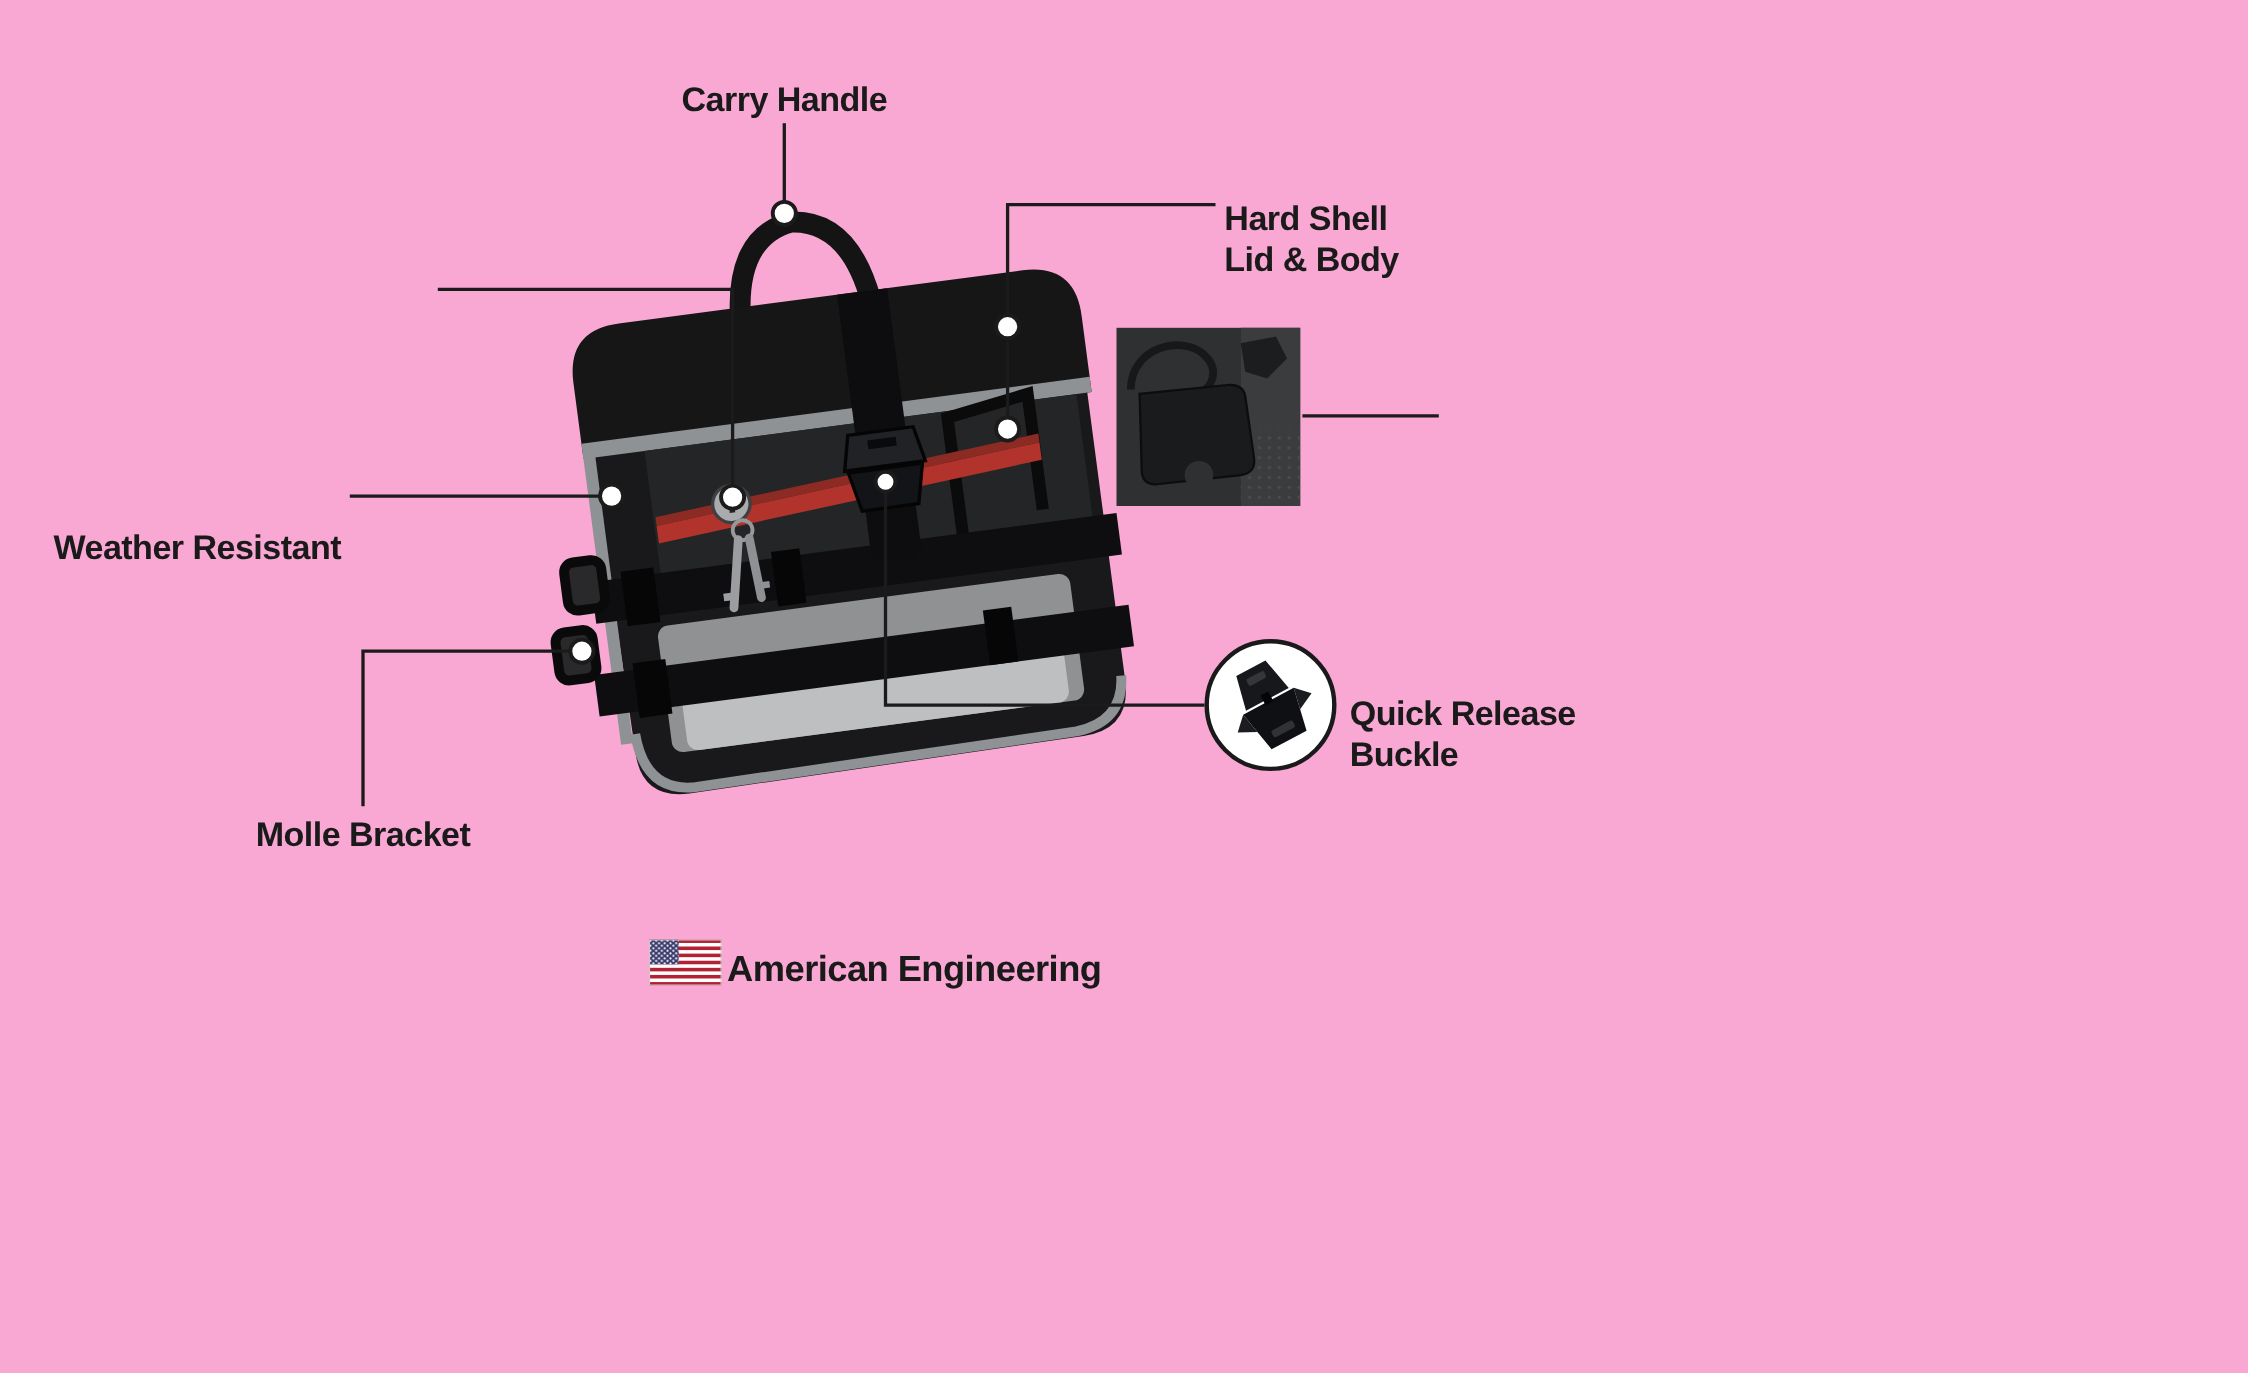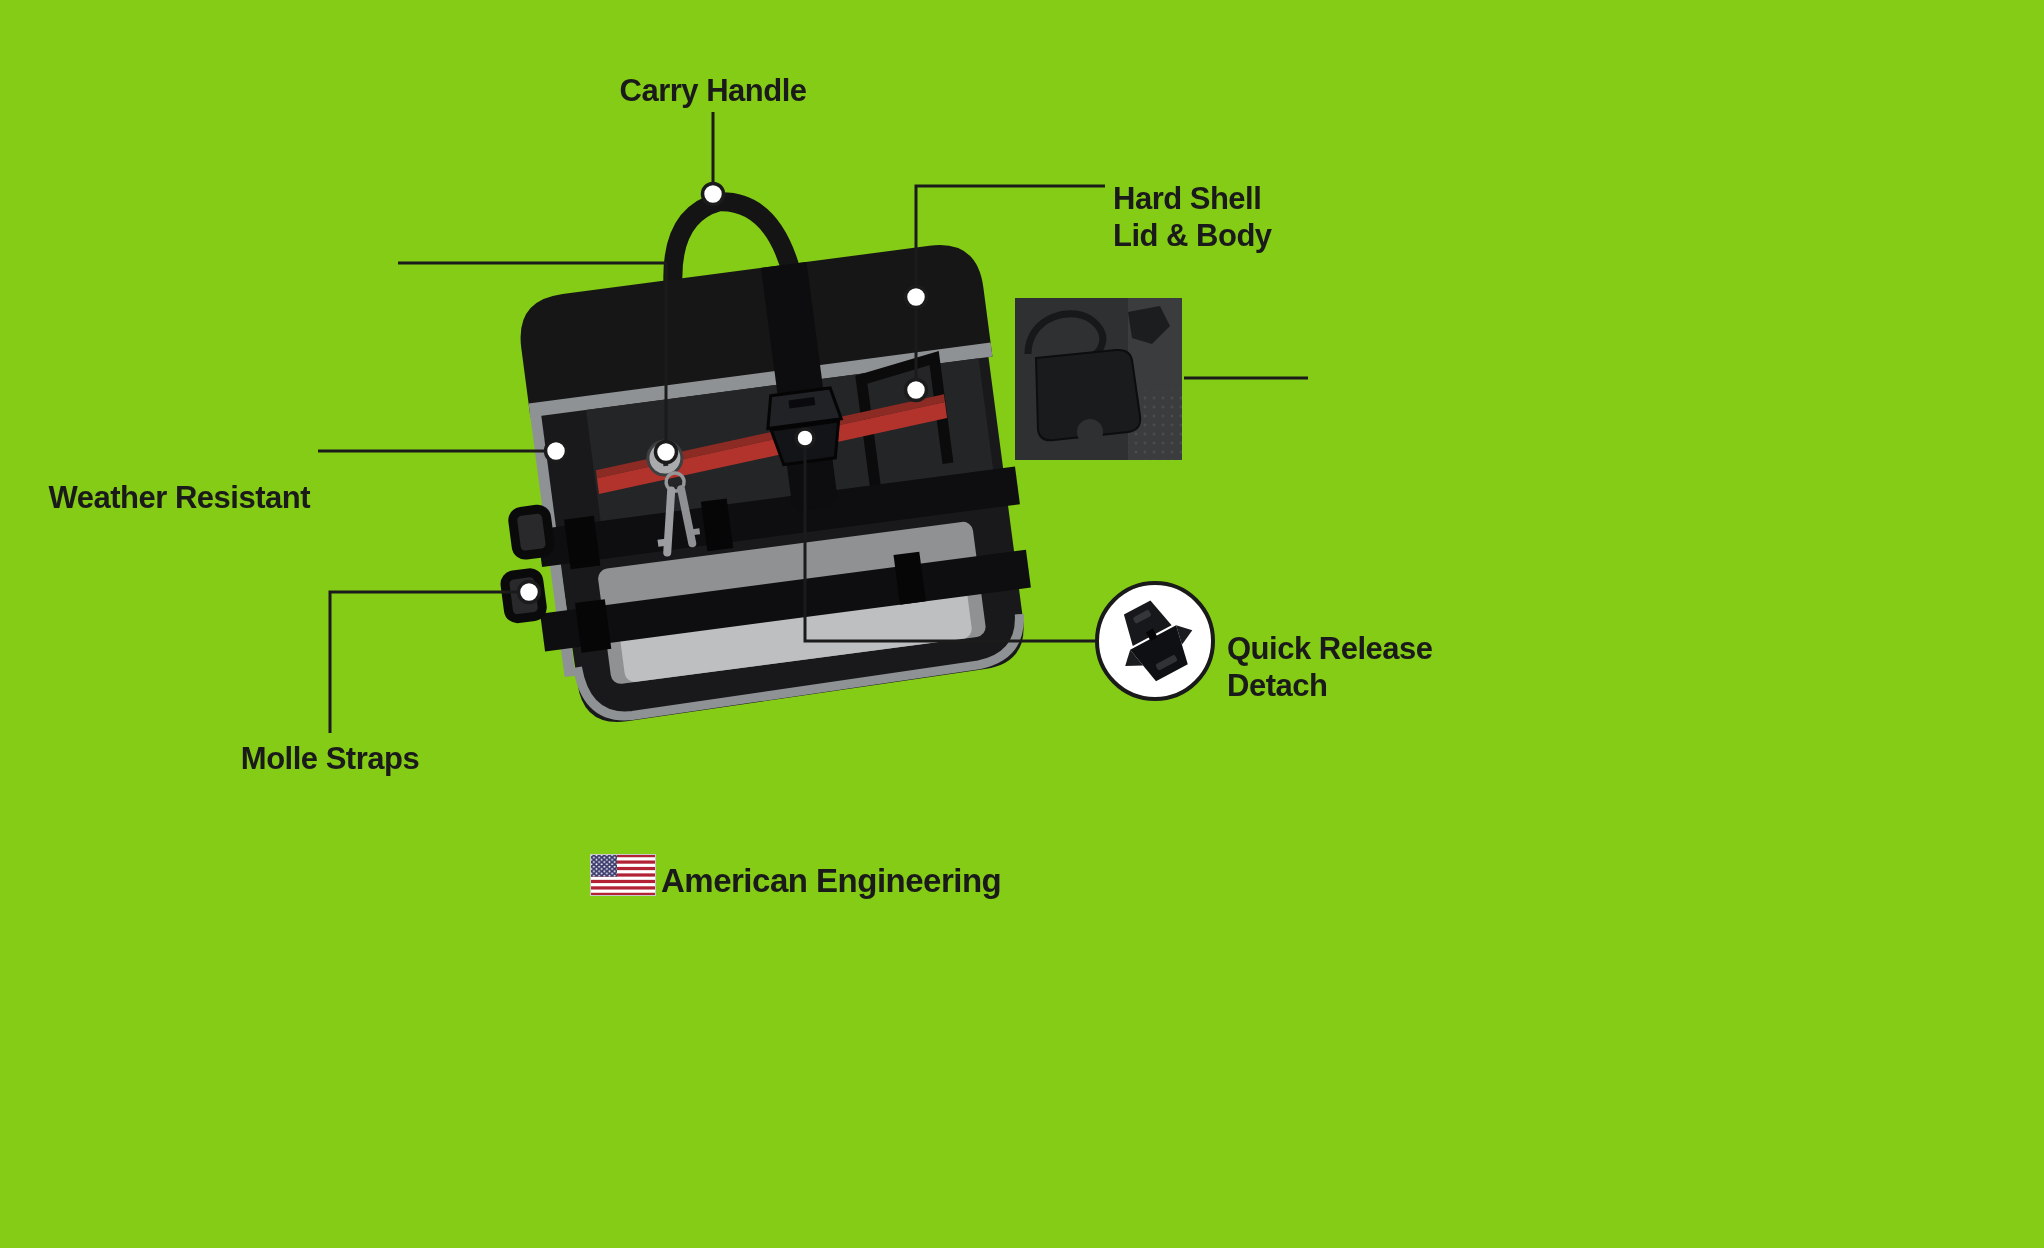--- a/index.html
+++ b/index.html
@@ -2,21 +2,21 @@
 <html><head>
 <meta charset="utf-8">
 <style>
   * { margin: 0; padding: 0; box-sizing: border-box; }
   html, body { background: #ffffff; }
   body { font-family: "Liberation Sans", sans-serif; }
   .canvas {
     position: relative;
     width: 2044px;
     height: 1248px;
-    background: #84cc16;
+    background: #f9a8d4;
     overflow: hidden;
   }
   .overlay-svg { position: absolute; left: 0; top: 0; display: block; }
   .callout-label {
     position: absolute;
     color: #1a1a1a;
     font-weight: 700;
     font-size: 31px;
     line-height: 37px;
     letter-spacing: -0.5px;
@@ -138,24 +138,24 @@
     <div>Hard Shell</div>
     <div>Lid &amp; Body</div>
   </div>
 
 
 
   <div class="callout-label align-right" style="left:40px; top:435px; width:270px;margin-top:44px;">Weather Resistant</div>
 
   <div class="callout-label" style="left:1227px; top:630px;">
     <div>Quick Release</div>
-    <div>Detach</div>
+    <div>Buckle</div>
   </div>
 
-  <div class="callout-label align-center" style="left:228px; top:740px; width:204px;">Molle Straps</div>
+  <div class="callout-label align-center" style="left:228px; top:740px; width:204px;">Molle Bracket</div>
 
   <div class="flag-wrap" style="left:590px; top:854px;">
     <svg width="66" height="42" viewBox="0 0 66 42">
       <rect x="0" y="0" width="66" height="42" fill="#ffffff"></rect>
       <rect x="0" y="0" width="66" height="3.231" fill="#b22234"></rect>
       <rect x="0" y="6.462" width="66" height="3.231" fill="#b22234"></rect>
       <rect x="0" y="12.923" width="66" height="3.231" fill="#b22234"></rect>
       <rect x="0" y="19.385" width="66" height="3.231" fill="#b22234"></rect>
       <rect x="0" y="25.846" width="66" height="3.231" fill="#b22234"></rect>
       <rect x="0" y="32.308" width="66" height="3.231" fill="#b22234"></rect>

